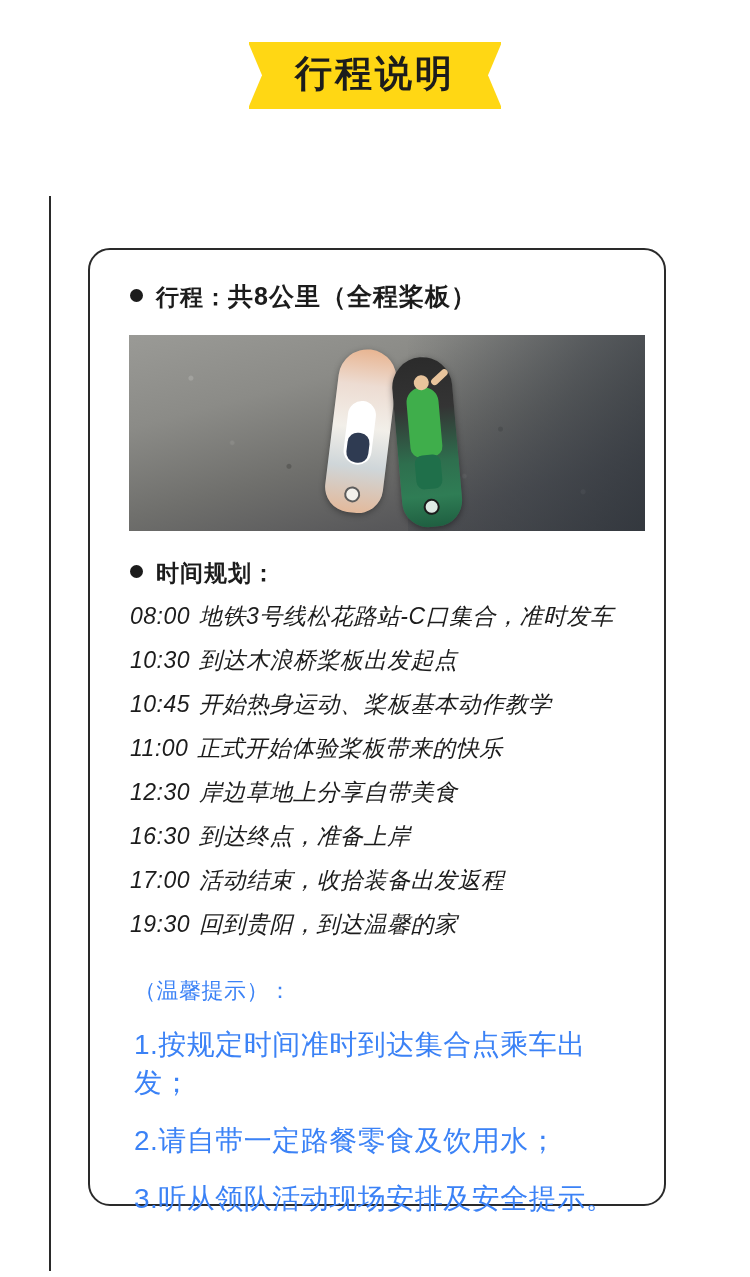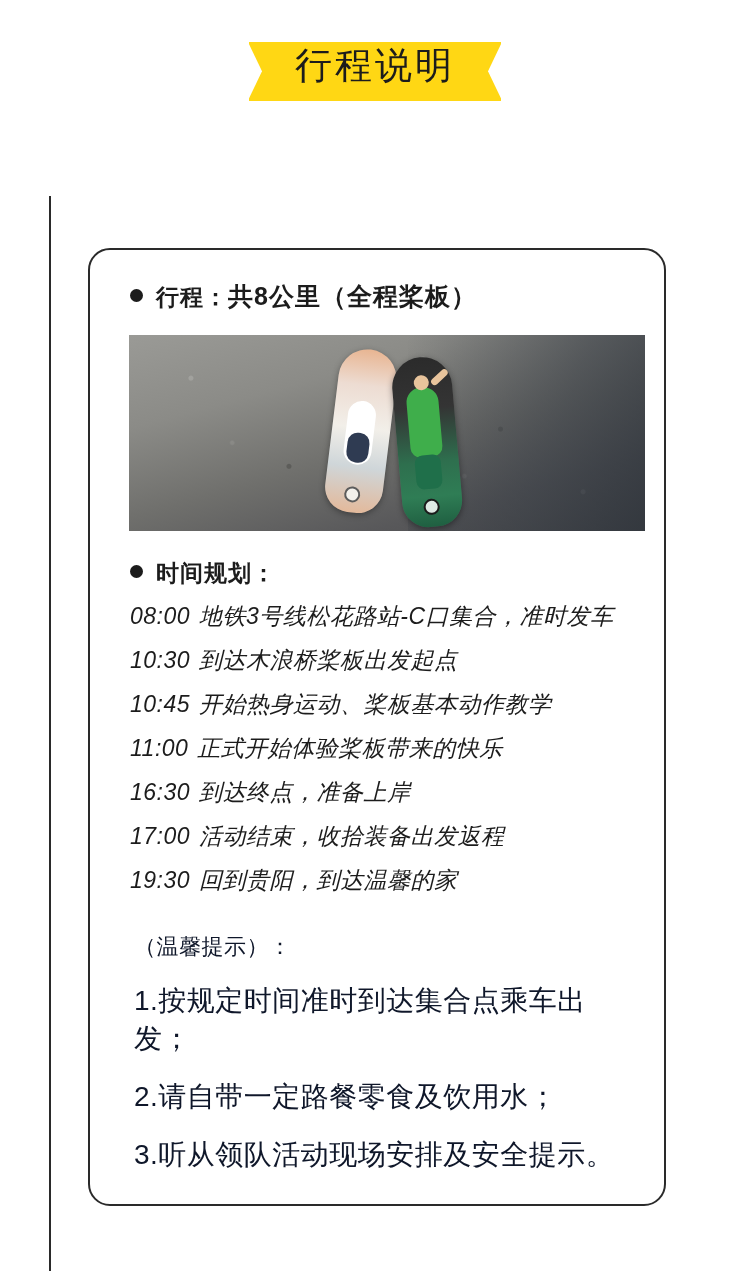--- a/index.html
+++ b/index.html
@@ -22,23 +22,23 @@
     position: absolute;
     top: 42px;
     left: 0;
     width: 750px;
     display: flex;
     justify-content: center;
   }
   .banner {
     position: relative;
     background: #ffd714;
-    padding: 3px 46px 13px 46px;
+    padding: 11px 46px 13px 46px;
     font-size: 37px;
-    font-weight: normal;
+    font-weight: bold;
     letter-spacing: 3px;
     color: #1c1c1c;
     line-height: 1.15;
   }
   
   .banner::before,
   .banner::after {
     content: "";
     position: absolute;
     top: 0;
@@ -258,21 +258,21 @@
     line-height: 1.0;
     margin-bottom: 21px;
     letter-spacing: .5px;
     white-space: nowrap;
   }
   .sched-time { margin-right: 9px; }
 
   
   .notice {
     margin: 40px 0 0 12px;
-    color: #0f172a;
+    color: #3b82f6;
   }
   .notice-title {
     font-size: 22px;
     margin-bottom: 20px;
     letter-spacing: .5px;
   }
   .notice-item {
     font-size: 28px;
     margin-bottom: 20px;
     letter-spacing: .5px;
@@ -325,20 +325,23 @@
       <div class="sched-row">
         <span class="sched-time">10:30</span><span>到达木浪桥桨板出发起点</span>
       </div>
       <div class="sched-row">
         <span class="sched-time">10:45</span><span>开始热身运动、桨板基本动作教学</span>
       </div>
       <div class="sched-row">
         <span class="sched-time">11:00</span><span>正式开始体验桨板带来的快乐</span>
       </div>
       <div class="sched-row">
+        <span class="sched-time">12:30</span><span>岸边草地上分享自带美食</span>
+      </div>
+      <div class="sched-row">
         <span class="sched-time">16:30</span><span>到达终点，准备上岸</span>
       </div>
       <div class="sched-row">
         <span class="sched-time">17:00</span><span>活动结束，收拾装备出发返程</span>
       </div>
       <div class="sched-row">
         <span class="sched-time">19:30</span><span>回到贵阳，到达温馨的家</span>
       </div>
     </div>
 

